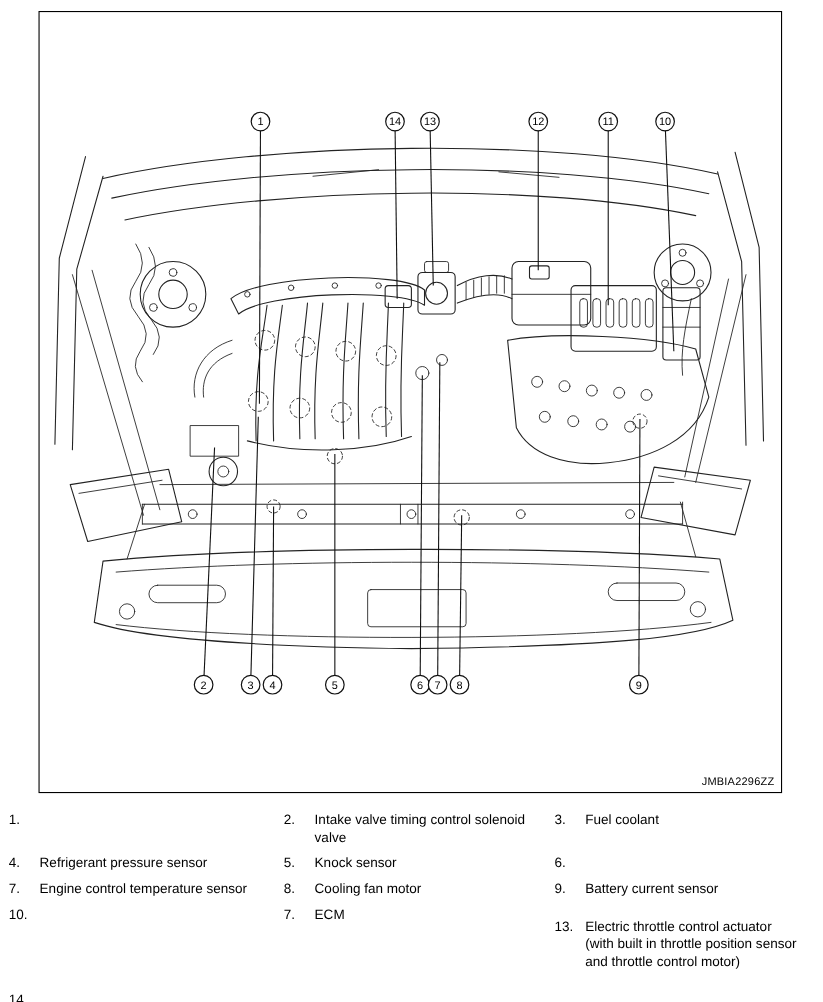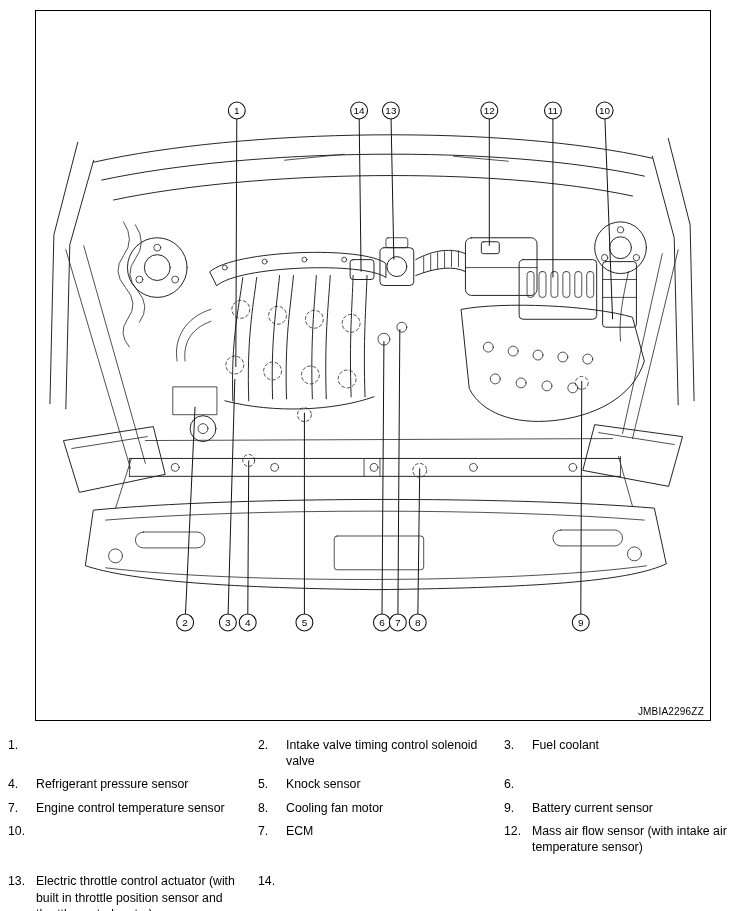--- a/index.html
+++ b/index.html
@@ -295,24 +295,20 @@
       <span class="num">9.</span>
       <span class="lbl">Battery current sensor</span>
     </div>
     <div class="cell">
       <span class="num">10.</span>
     </div>
     <div class="cell">
       <span class="num">7.</span>
       <span class="lbl">ECM</span>
     </div>
-    <div class="cell">
-      <span class="num">12.</span>
-      <span class="lbl">Mass air flow sensor (with intake air temperature sensor)</span>
-    </div>
     <div class="cell gap-top">
       <span class="num">13.</span>
       <span class="lbl">Electric throttle control actuator (with built in throttle position sensor and throttle control motor)</span>
     </div>
     <div class="cell gap-top">
       <span class="num">14.</span>
     </div>
   </div>
 
 </div>

